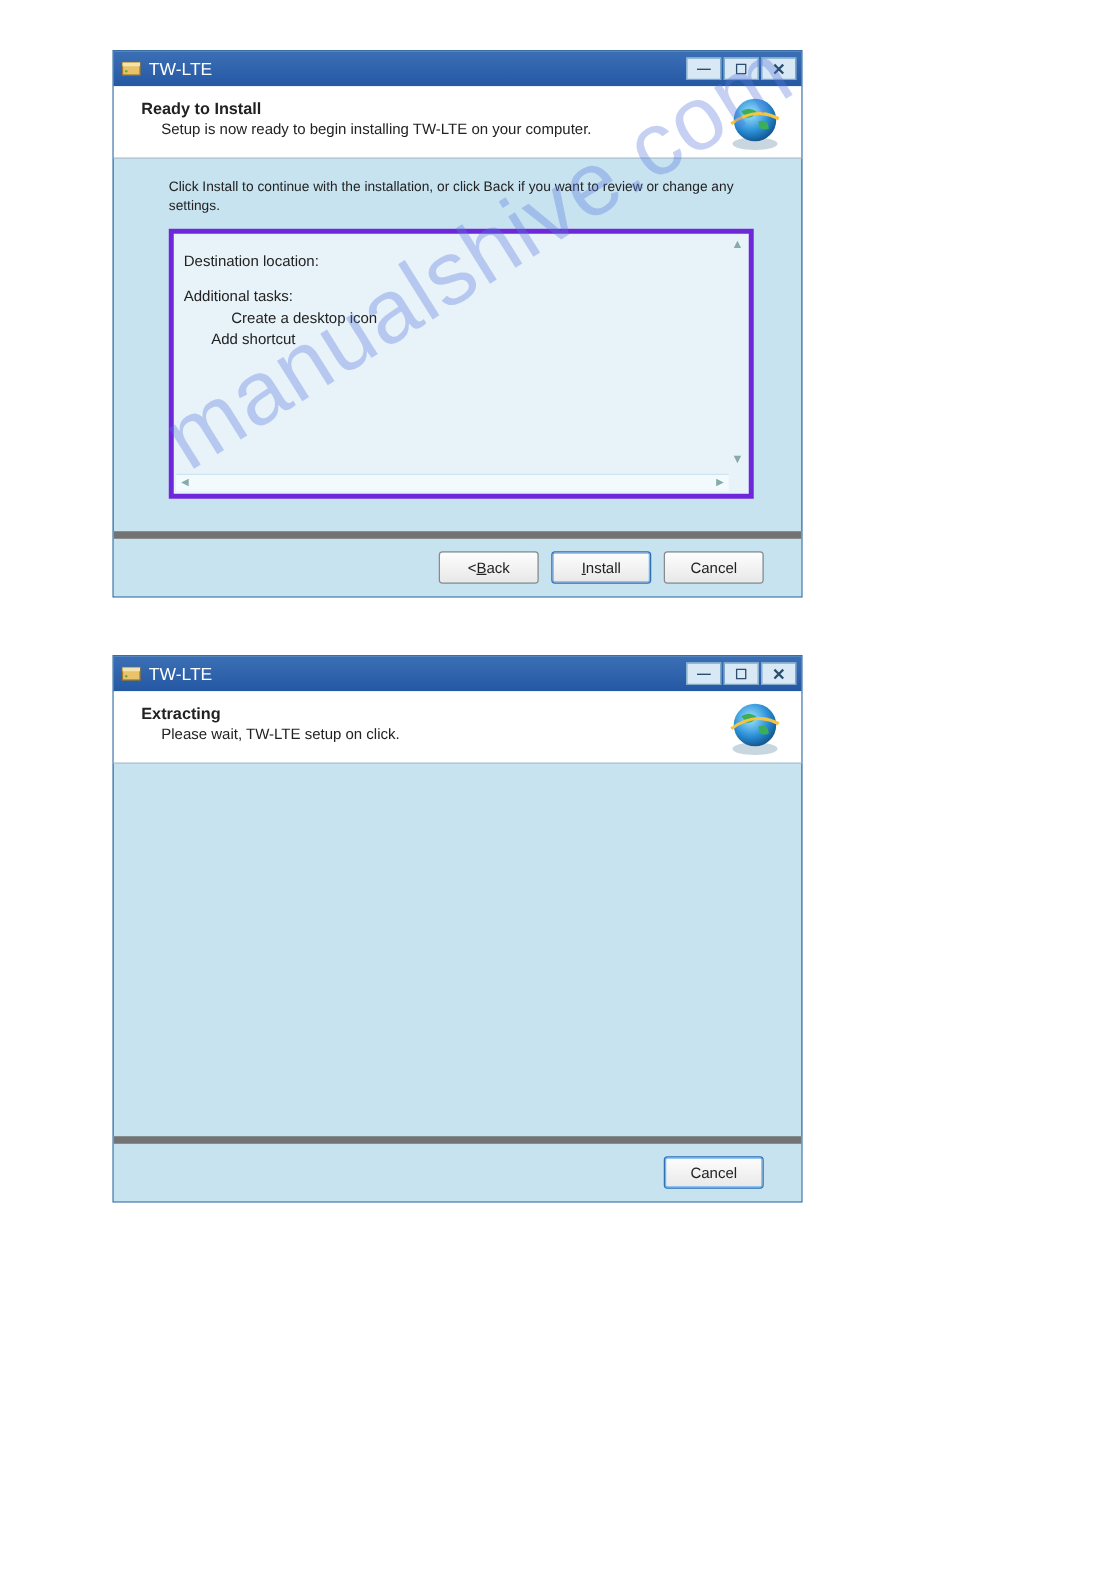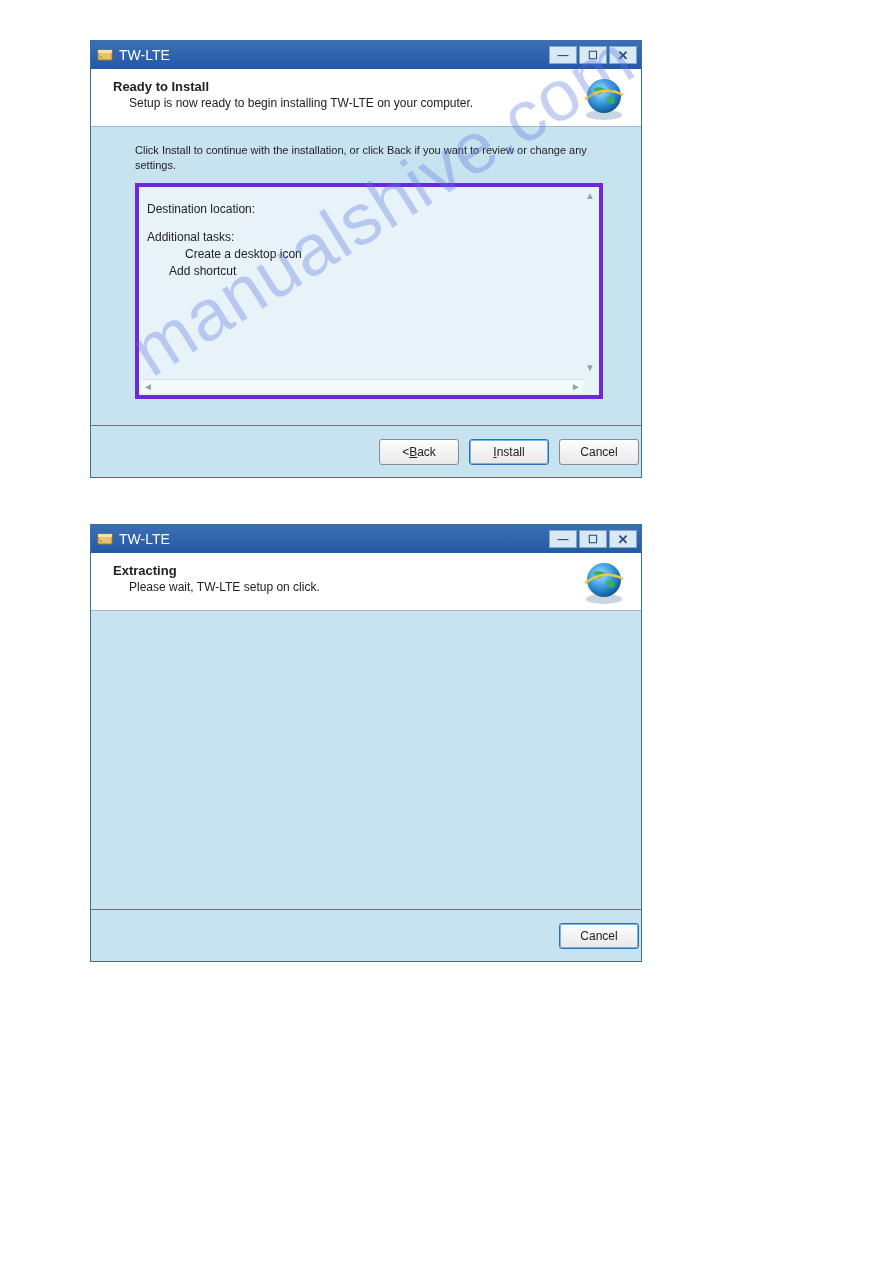--- a/index.html
+++ b/index.html
@@ -126,26 +126,26 @@
     position: absolute; top: 0; width: 14px; height: 14px;
     color:#8aa; font-size:10px; text-align:center; line-height:14px;
   }
   .hscroll .arrow-l { left: 0; }
   .hscroll .arrow-r { right: 0; }
 
   .footer-panel {
     position: absolute;
     left: 0; right: 0; bottom: 0;
     height: 52px;
-    border-top: 1px solid #737373;
+    border-top: 6px solid #737373;
     background: #c7e3f0;
     display: flex;
     align-items: center;
     justify-content: flex-end;
-    padding: 0 2px;
+    padding: 0 30px;
     gap: 10px;
   }
   .btn {
     min-width: 80px;
     height: 26px;
     background: linear-gradient(to bottom, #fdfdfd, #e8e8e8);
     border: 1px solid #8a8a8a;
     border-radius: 3px;
     font-size: 12px;
     padding: 0 10px;

